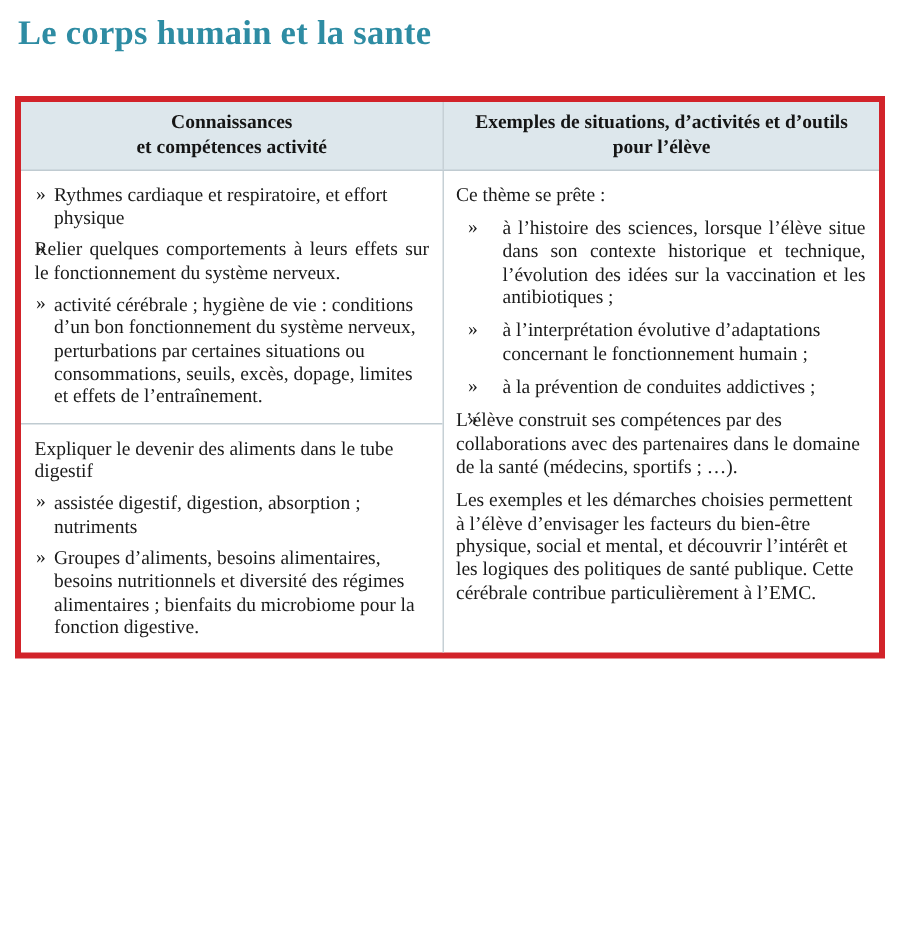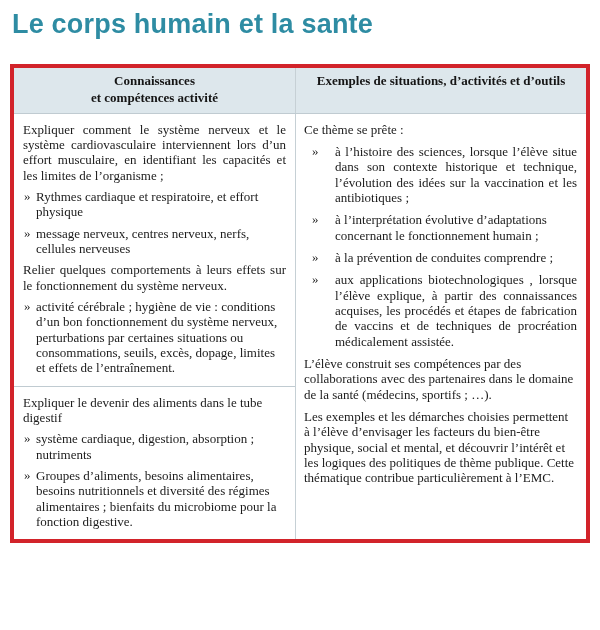--- a/index.html
+++ b/index.html
@@ -6,23 +6,23 @@
   html,body { background:#ffffff; }
   body {
     width:600px; height:630px; overflow:hidden;
     font-family:"Liberation Serif", serif;
     color:#1b1b1b;
     -webkit-font-smoothing:antialiased;
   }
   .page { width:600px; height:630px; position:relative; background:#fff; }
 
   .title {
-    font-family:Liberation Sans, sans-serif;
+    font-family:Liberation Serif, serif;
     font-weight:bold;
-    font-size:27px;
+    font-size:23px;
     letter-spacing:0.2px;
     color:#2e8ca3;
     margin:9px 0 0 12px;
   }
 
   .table {
     position:absolute;
     left:10px; top:55px;
     width:580px;
     border:4px solid #d2232a;
@@ -81,49 +81,48 @@
 
   <div class="table">
 
     <div class="thead">
       <div class="th th-left">
         <div>Connaissances</div>
         <div>et compétences activité</div>
       </div>
       <div class="th th-right">
         <div>Exemples de situations, d’activités et d’outils</div>
+        <div>pour l’élève</div>
       </div>
     </div>
 
     <div class="tbody">
 
       <div class="col-left">
 
         <div class="section section-1">
-          <p class="para justify">Expliquer comment le système nerveux et le système cardiovasculaire interviennent lors d’un effort musculaire, en identifiant les capacités et les limites de l’organisme ;</p>
           <div class="bullet">
             <span class="bmark">»</span>
             <span>Rythmes cardiaque et respiratoire, et effort physique</span>
           </div>
           <div class="bullet">
             <span class="bmark">»</span>
-            <span>message nerveux, centres nerveux, nerfs, cellules nerveuses</span>
           </div>
           <p class="para justify">Relier quelques comportements à leurs effets sur le fonctionnement du système nerveux.</p>
           <div class="bullet">
             <span class="bmark">»</span>
             <span>activité cérébrale ; hygiène de vie : conditions d’un bon fonctionnement du système nerveux, perturbations par certaines situations ou consommations, seuils, excès, dopage, limites et effets de l’entraînement.</span>
           </div>
         </div>
 
         <div class="section section-2">
           <p class="para">Expliquer le devenir des aliments dans le tube digestif</p>
           <div class="bullet">
             <span class="bmark">»</span>
-            <span>système cardiaque, digestion, absorption ; nutriments</span>
+            <span>assistée digestif, digestion, absorption ; nutriments</span>
           </div>
           <div class="bullet">
             <span class="bmark">»</span>
             <span>Groupes d’aliments, besoins alimentaires, besoins nutritionnels et diversité des régimes alimentaires ; bienfaits du microbiome pour la fonction digestive.</span>
           </div>
         </div>
 
       </div>
 
       <div class="col-right">
@@ -131,25 +130,24 @@
         <div class="bullet justify">
           <span class="bmark">»</span>
           <span>à l’histoire des sciences, lorsque l’élève situe dans son contexte historique et technique, l’évolution des idées sur la vaccination et les antibiotiques ;</span>
         </div>
         <div class="bullet">
           <span class="bmark">»</span>
           <span>à l’interprétation évolutive d’adaptations concernant le fonctionnement humain ;</span>
         </div>
         <div class="bullet">
           <span class="bmark">»</span>
-          <span>à la prévention de conduites comprendre ;</span>
+          <span>à la prévention de conduites addictives ;</span>
         </div>
         <div class="bullet justify">
           <span class="bmark">»</span>
-          <span>aux applications biotechnologiques , lorsque l’élève explique, à partir des connaissances acquises, les procédés et étapes de fabrication de vaccins et de techniques de procréation médicalement assistée.</span>
         </div>
         <p class="para">L’élève construit ses compétences par des collaborations avec des partenaires dans le domaine de la santé (médecins, sportifs ; …).</p>
-        <p class="para">Les exemples et les démarches choisies permettent à l’élève d’envisager les facteurs du bien-être physique, social et mental, et découvrir l’intérêt et les logiques des politiques de thème publique. Cette thématique contribue particulièrement à l’EMC.</p>
+        <p class="para">Les exemples et les démarches choisies permettent à l’élève d’envisager les facteurs du bien-être physique, social et mental, et découvrir l’intérêt et les logiques des politiques de santé publique. Cette cérébrale contribue particulièrement à l’EMC.</p>
       </div>
 
     </div>
   </div>
 </div>
 
 </body></html>

